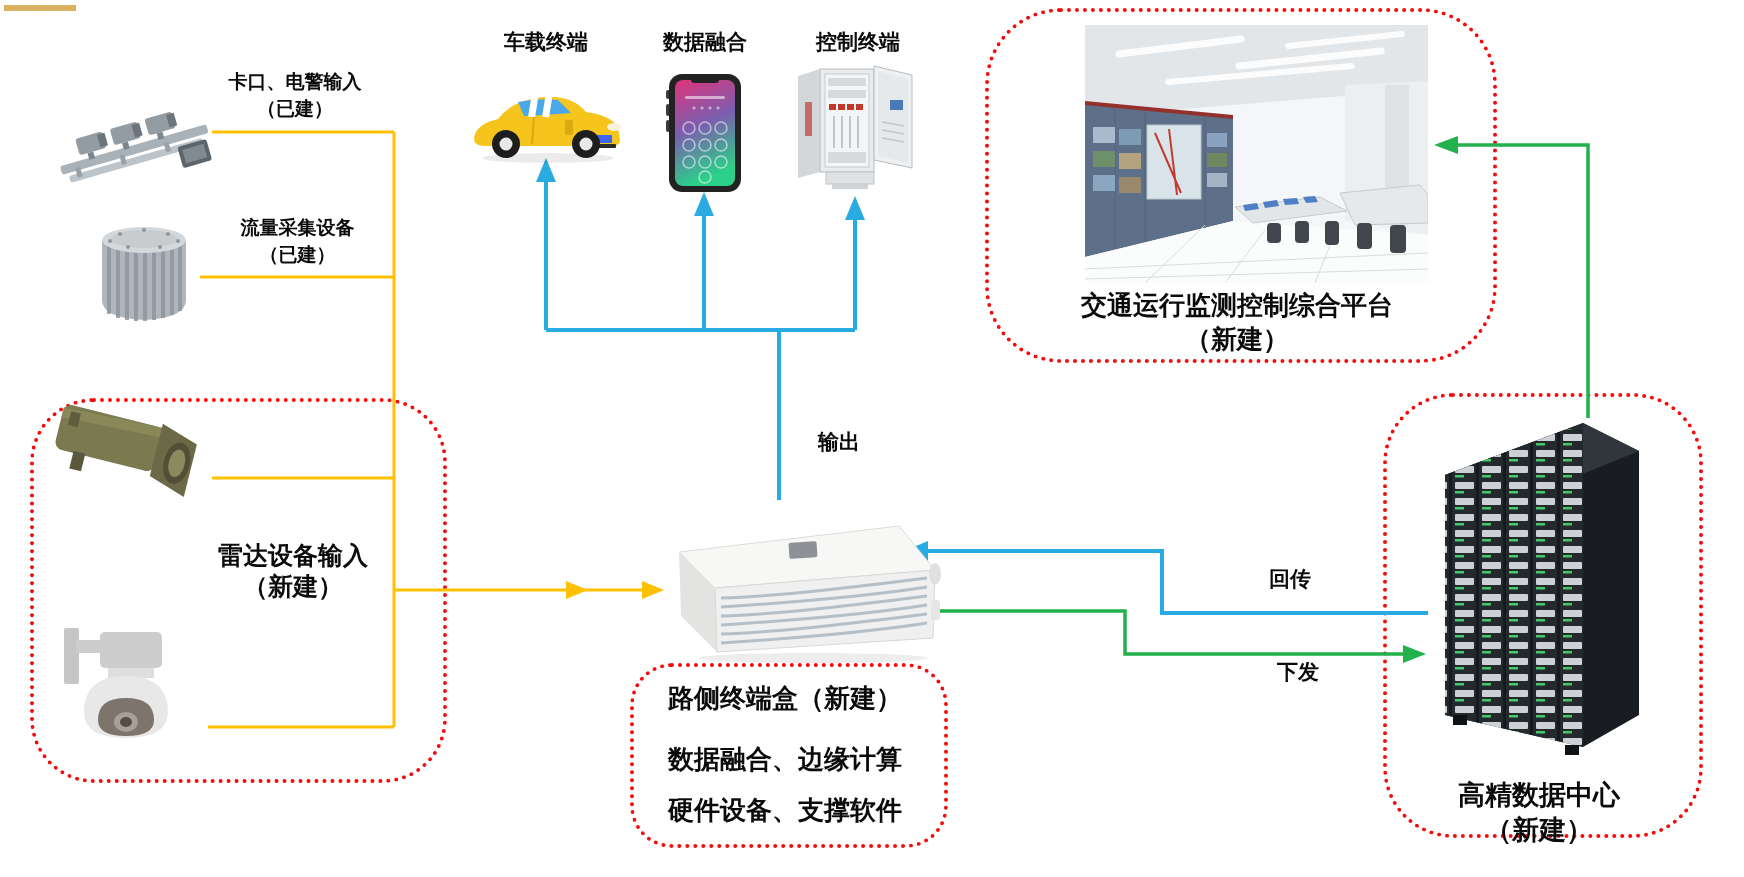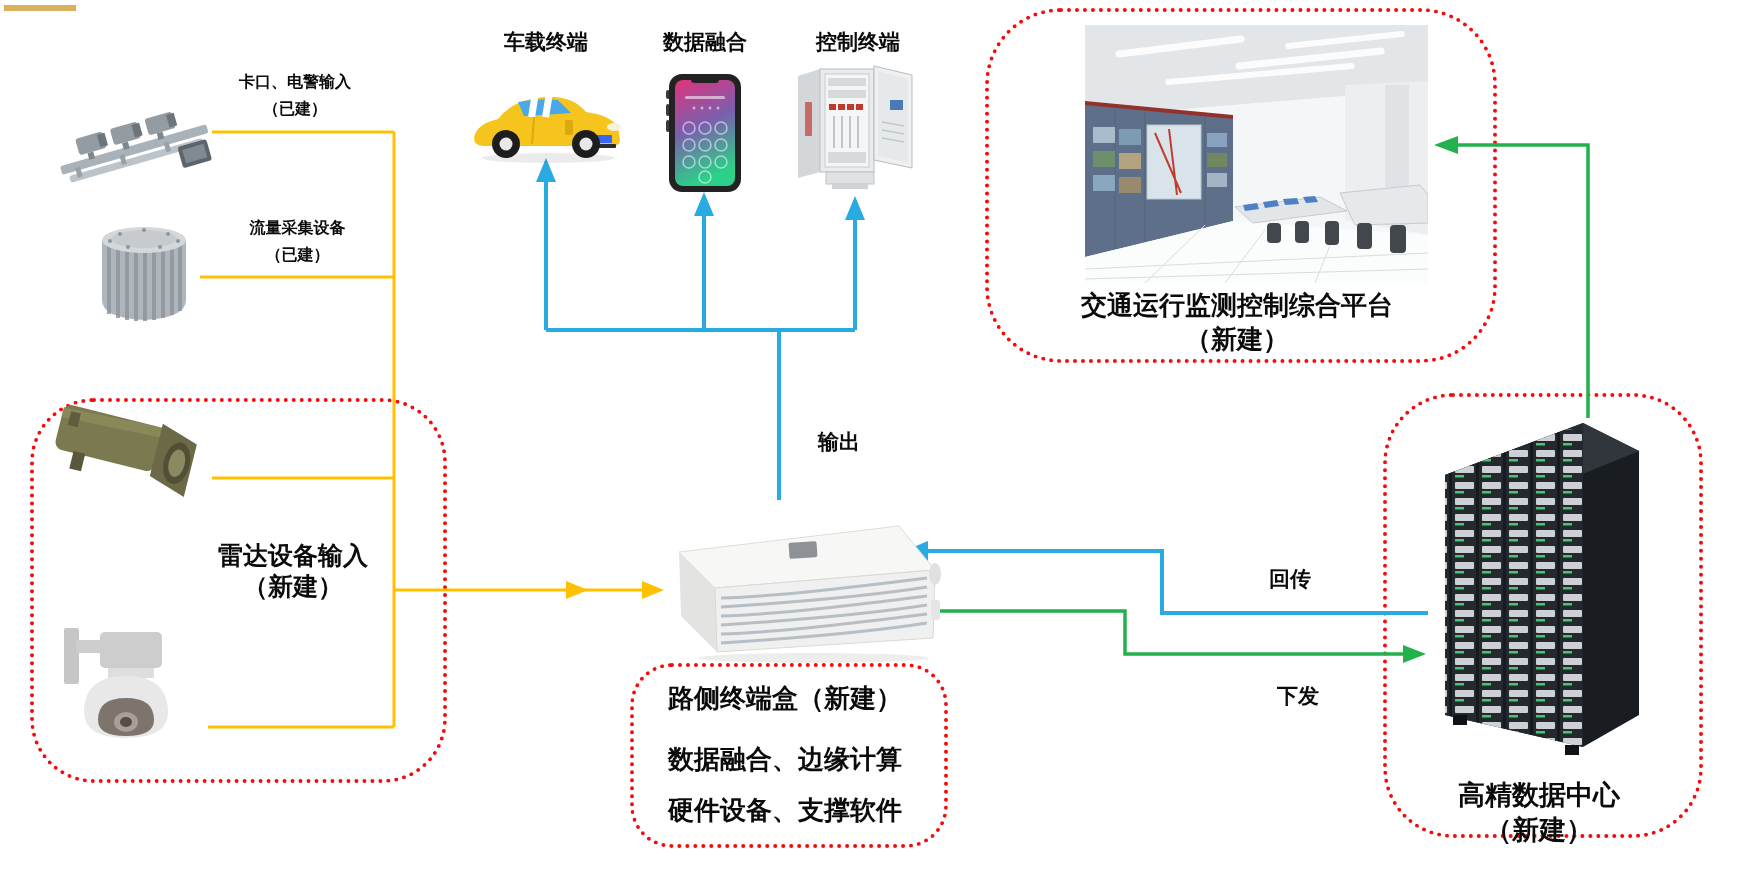--- a/index.html
+++ b/index.html
@@ -3,21 +3,21 @@
 <meta charset="utf-8">
 <style>
   html,body{margin:0;padding:0;background:#fff;}
   .stage{
     position:relative;width:1744px;height:877px;background:#ffffff;overflow:hidden;
     font-family:"Liberation Sans","DejaVu Sans",sans-serif;color:#0b0b0b;
   }
   .abs{position:absolute;}
   .lbl{position:absolute;text-align:center;font-weight:bold;color:#0b0b0b;white-space:nowrap;}
   .lbl div{white-space:nowrap;}
-  .dev-lbl{font-size:16px;line-height:27px;}
+  .dev-lbl{font-size:19px;line-height:27px;}
   .big-lbl{font-size:25px;line-height:31px;margin-top:44px;}
   .term-lbl{font-size:21px;line-height:26px;}
   .edge-lbl{font-size:21px;line-height:25px;}
   .dotted{
     position:absolute;border:4px dotted #f50b0b;background:transparent;
   }
   .rb-line{position:absolute;width:100%;text-align:center;font-weight:bold;font-size:26px;line-height:34px;}
   .plat-lbl{font-size:26px;line-height:34px;}
   .dc-lbl{font-size:27px;line-height:35px;margin-top:16px;}
   svg{display:block;}
@@ -350,21 +350,21 @@
     <div>（新建）</div>
   </div>
 
 
   <div class="lbl term-lbl" style="left:466px;top:29px;width:160px;">车载终端</div>
   <div class="lbl term-lbl" style="left:625px;top:29px;width:160px;">数据融合</div>
   <div class="lbl term-lbl" style="left:778px;top:29px;width:160px;text-align:center;">控制终端</div>
 
   <div class="lbl edge-lbl" style="left:790px;top:429px;width:70px;text-align:left;margin-left:28px;">输出</div>
   <div class="lbl edge-lbl" style="left:1250px;top:566px;width:80px;">回传</div>
-  <div class="lbl edge-lbl" style="left:1258px;top:659px;width:80px;margin-top:24px;">下发</div>
+  <div class="lbl edge-lbl" style="left:1258px;top:659px;width:80px;">下发</div>
 
   <div class="rb-line" style="left:630px;top:681px;width:310px;">路侧终端盒（新建）</div>
   <div class="rb-line" style="left:630px;top:742px;width:310px;">数据融合、边缘计算</div>
   <div class="rb-line" style="left:630px;top:793px;width:310px;">硬件设备、支撑软件</div>
 
   <div class="lbl plat-lbl" style="left:995px;top:288px;width:484px;">
     <div>交通运行监测控制综合平台</div>
     <div>（新建）</div>
   </div>
 

